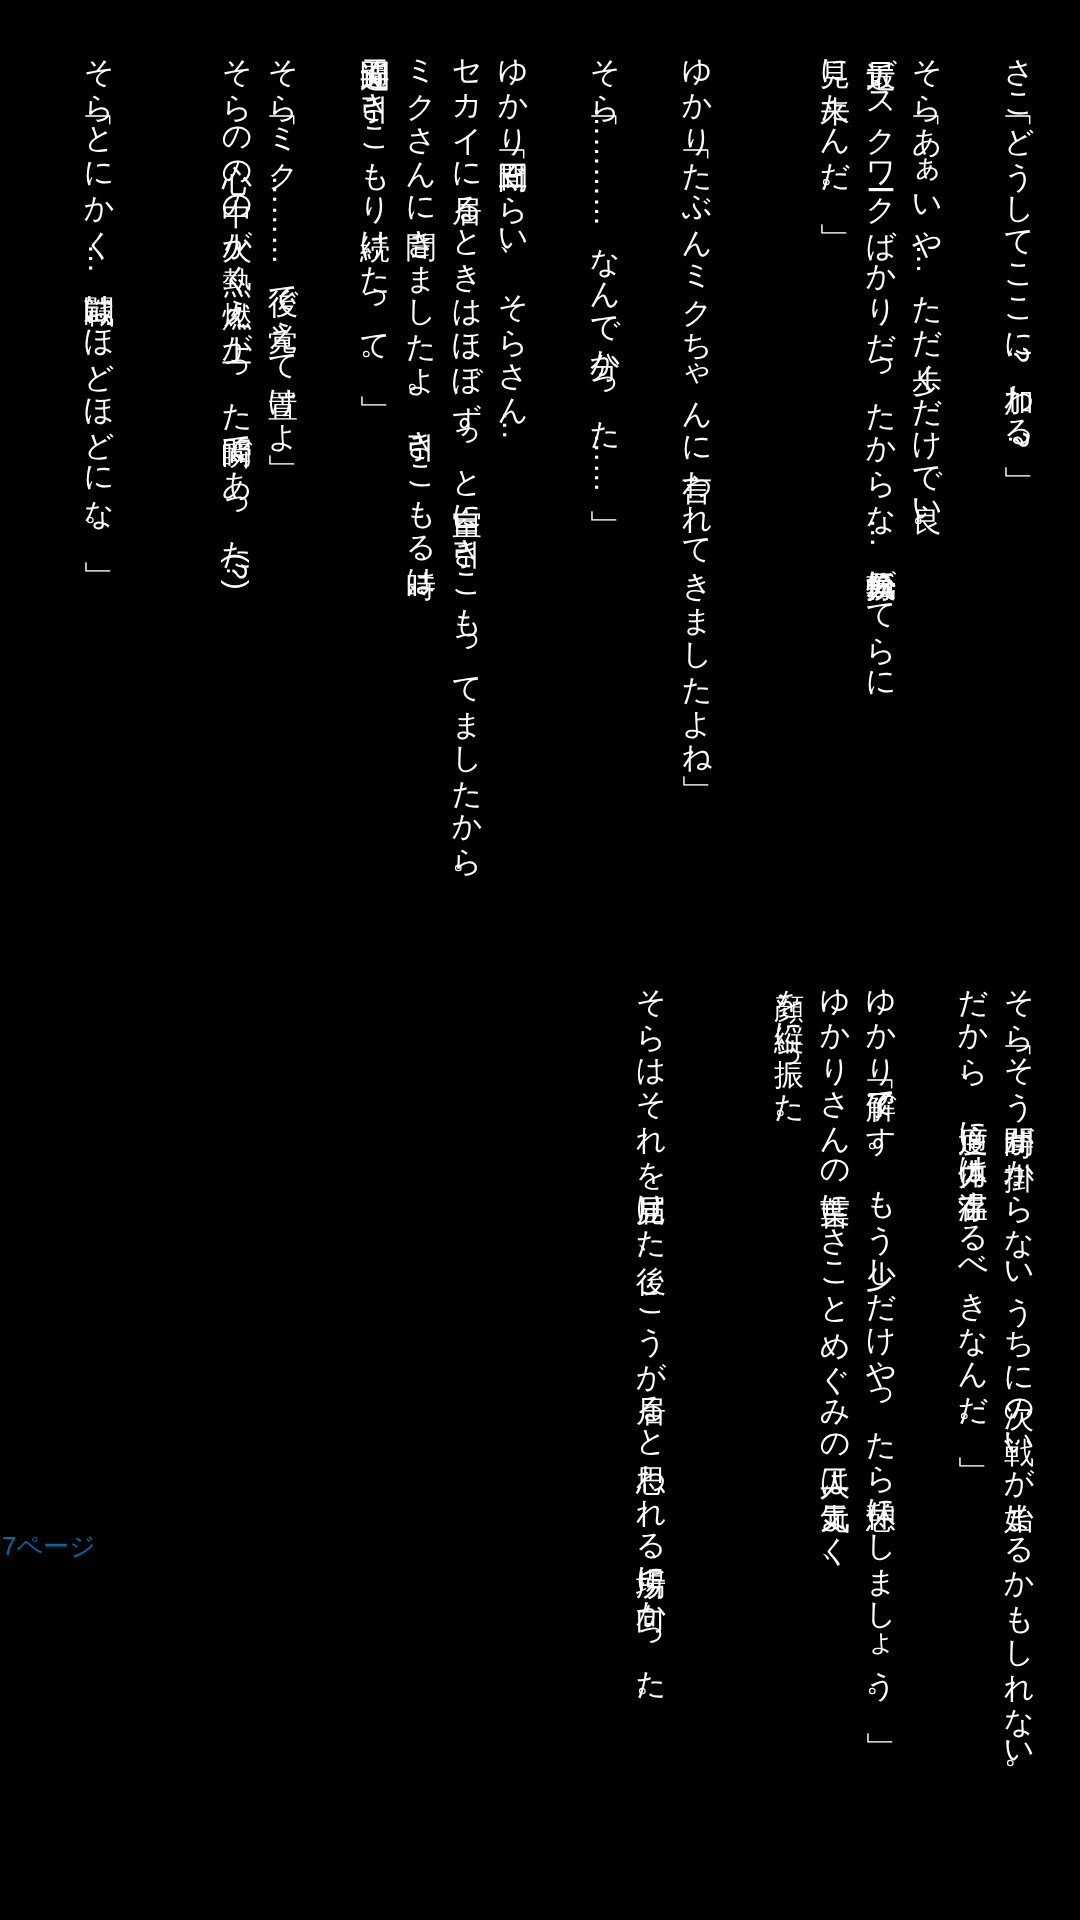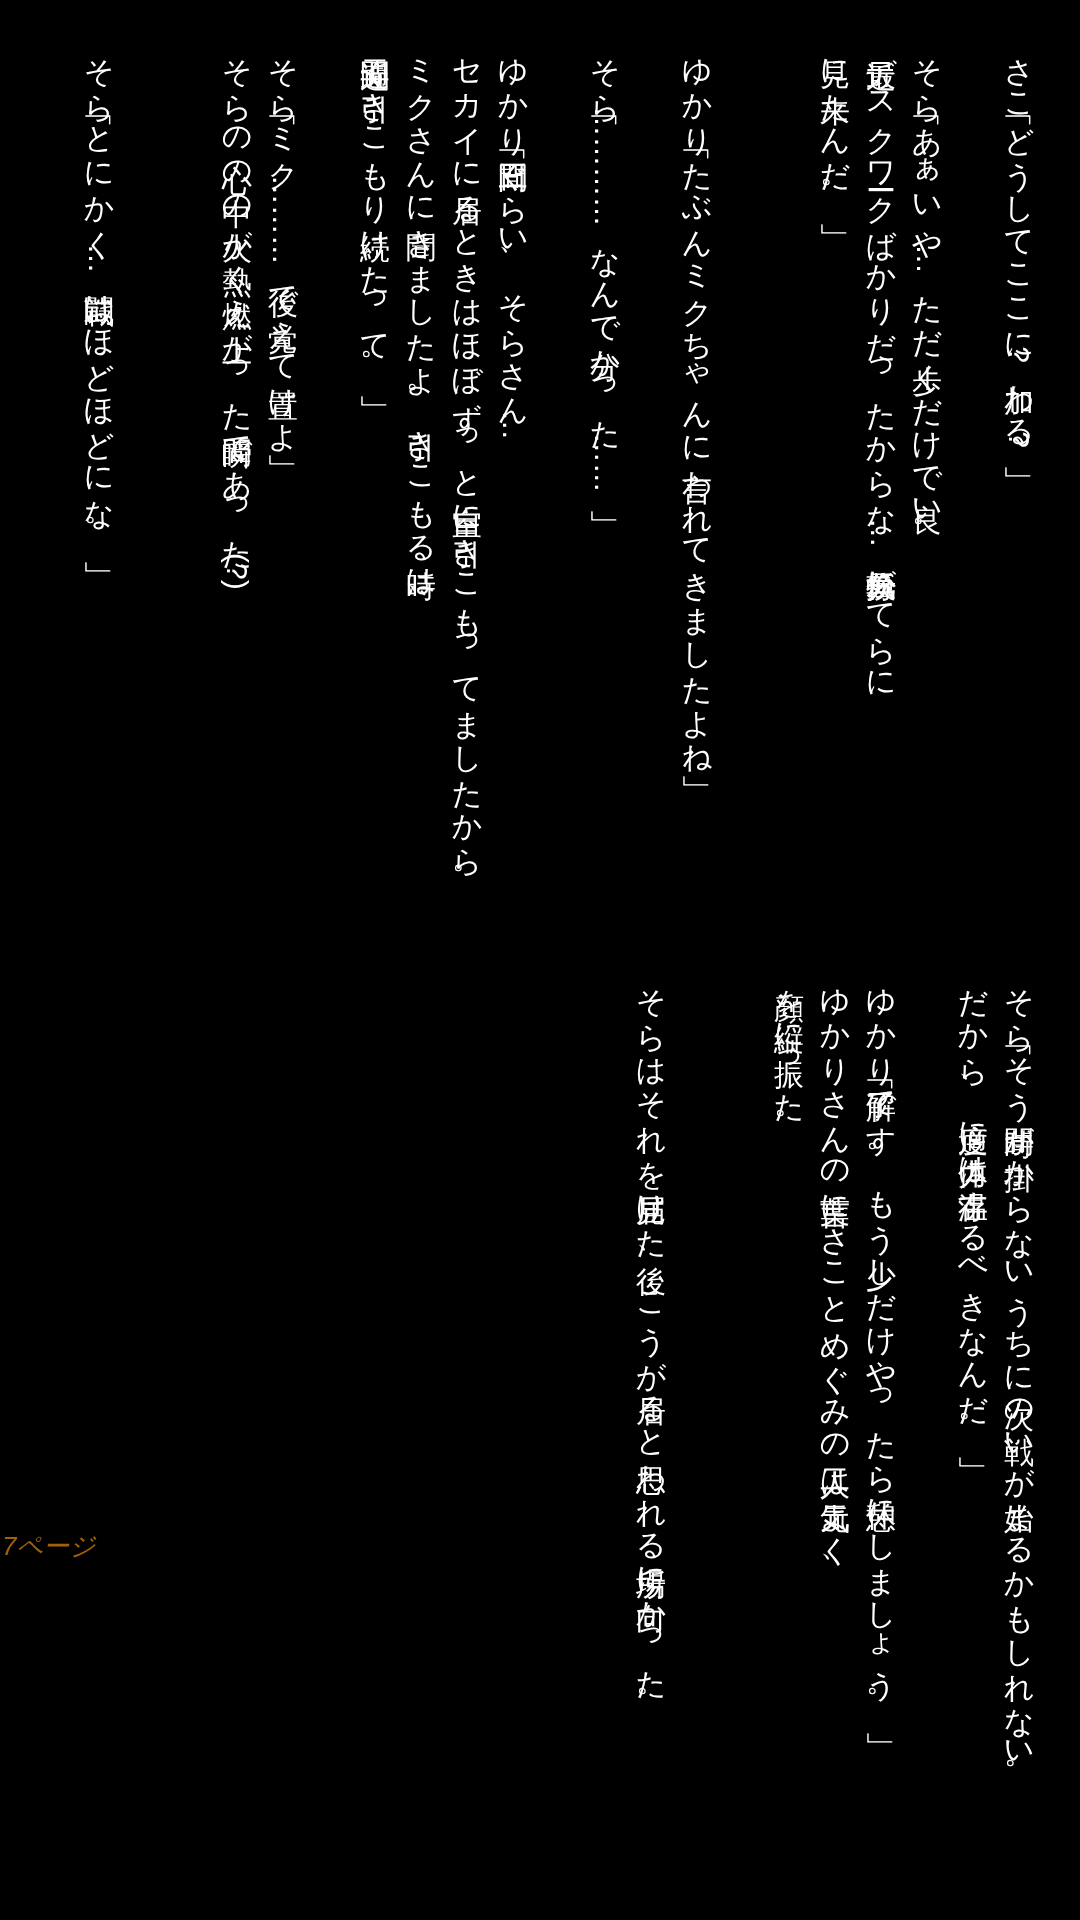--- a/index.html
+++ b/index.html
@@ -55,14 +55,14 @@
     line-height: 32px;
     writing-mode: horizontal-tb;
   }
 </style>
 </head>
 <body style="background: rgb(0, 0, 0);">
 
 <div class="page">
   <div class="vtext top-block" id="top-block" style="color: rgb(255, 255, 255);"><div class="vline">さこ「どうしてここに?加わる?」</div><div class="vline"></div><div class="vline">そら「あぁいや…ただ歩くだけで良い。</div><div class="vline">最近デスクワークばかりだったからな…気分転換がてらに</div><div class="vline">見に来たんだ。」</div><div class="vline"></div><div class="vline"></div><div class="vline">ゆかり「たぶんミクちゃんに言われてきましたよね」</div><div class="vline"></div><div class="vline">そら「…………なんで分かった……」</div><div class="vline"></div><div class="vline">ゆかり「三日間ぐらい、そらさん…</div><div class="vline">セカイに居るときはほぼずっと自室に引きこもってましたから。</div><div class="vline">ミクさんに聞きましたよ。引きこもる時は、</div><div class="vline">二週間近く引きこもり続けたって。」</div><div class="vline"></div><div class="vline">そら「ミク………後で覚えて置けよ」</div><div class="vline">そらの心の中の火が熱く燃え上がった瞬間であった(?)</div><div class="vline"></div><div class="vline"></div><div class="vline">そら「とにかく…戦闘はほどほどにな。」</div></div>
   <div class="vtext bottom-block" id="bottom-block" style="color: rgb(255, 255, 255);"><div class="vline">そら「そう時間が掛からないうちに次の戦いが始まるかもしれない。</div><div class="vline">だから、適度に体力は温存するべきなんだ。」</div><div class="vline"></div><div class="vline">ゆかり「了解です。もう少しだけやったら休憩にしましょう。」</div><div class="vline">ゆかりさんの言葉にさことめぐみの二人は元気よく、</div><div class="vline">顔を縦に振った。</div><div class="vline"></div><div class="vline"></div><div class="vline">そらはそれを見届けた後、こうが居ると思われる場所に向かった。</div></div>
-  <div class="page-number" style="color: #a16207; font-style: italic;">7ページ</div>
+  <div class="page-number" style="color: #0369a1;">7ページ</div>
 </div>
 
 </body></html>

